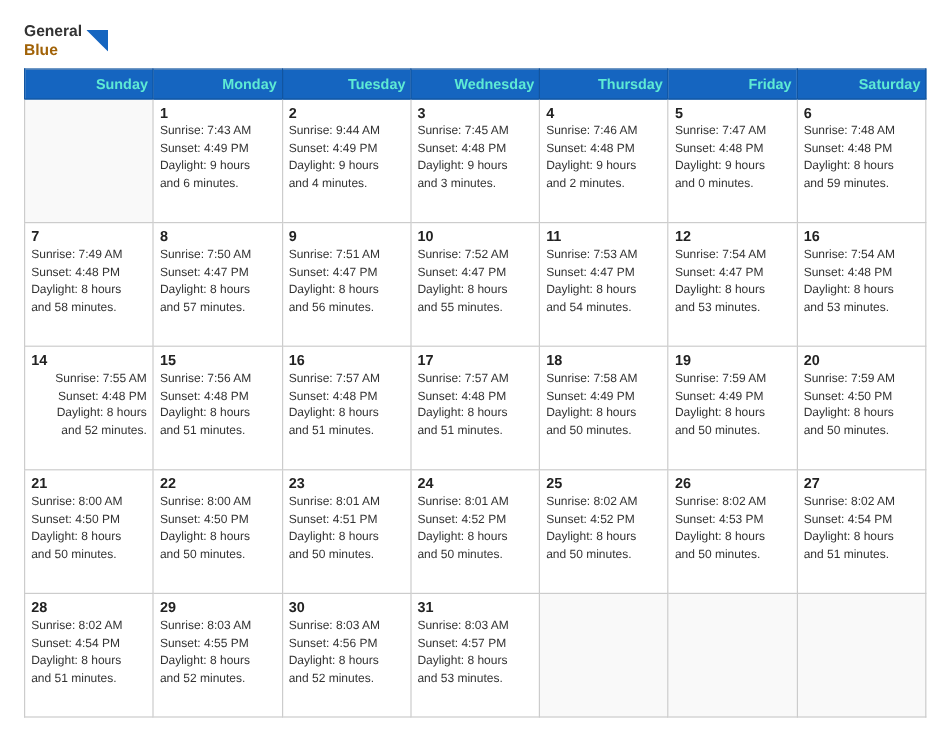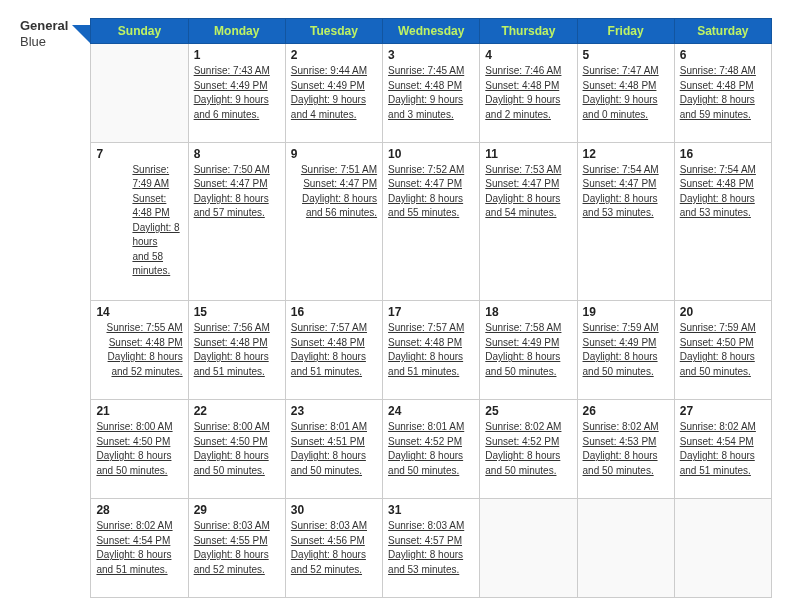--- a/index.html
+++ b/index.html
@@ -8,20 +8,21 @@
       height: 612px;
       font-family: Arial, sans-serif;
       background: #fff;
       overflow: hidden;
     }
     .page {
       width: 792px;
       height: 612px;
       padding: 18px 20px 14px 20px;
       display: flex;
+      flex-direction: column;
     }
     .header {
       display: flex;
       align-items: flex-start;
       justify-content: space-between;
       margin-bottom: 8px;
     }
     .logo {
       display: flex;
       align-items: center;
@@ -43,64 +44,63 @@
     }
     .calendar {
       flex: 1;
       border: 1px solid #ccc;
       border-collapse: collapse;
       width: 100%;
       table-layout: fixed;
     }
     .calendar th {
       background: #1565c0;
-      color: #bef264;
+      color: #5eead4;
       font-size: 12px;
       font-weight: bold;
-      text-align: center;
-      padding: 5px 14px;
+      text-align: right;
+      padding: 5px 4px;
       border: 1px solid #1255a0;
     }
     .calendar td {
       border: 1px solid #ccc;
       vertical-align: top;
       padding: 4px 5px;
       font-size: 10px;
       color: #333;
       height: 88px;
     }
     .day-num {
       font-size: 12px;
       font-weight: bold;
       color: #222;
       margin-bottom: 2px;
     }
     .day-info {
       line-height: 1.45;
       font-size: 10px;
       color: #333;
-      text-decoration: underline;
     }
     .empty-cell {
       background: #f9f9f9;
     }
     table {
       border-collapse: collapse;
       width: 100%;
     }
   </style>
 </head>
 <body>
 
 <div class="page">
   <div class="header">
     <div class="logo">
     <div style="font-size:13px; line-height:1.2;">
       <span style="color:#333; font-weight:bold;">General</span><br>
-      <span style="color:#404040; font-weight:normal;">Blue</span>
+      <span style="color:#a16207; font-weight:bold;">Blue</span>
     </div>
     <svg width="18" height="18" viewBox="0 0 18 18">
       <polygon points="0,0 18,0 18,18" fill="#1565c0"></polygon>
     </svg>
   </div>
     <div class="title-block">
       <div class="month-title"></div>
       <div class="location"></div>
     </div>
   </div>
@@ -159,35 +159,35 @@
             <div class="day-num">6</div>
             <div class="day-info" style="white-space: pre-line;">Sunrise: 7:48 AM
 Sunset: 4:48 PM
 Daylight: 8 hours
 and 59 minutes.</div>
           </td>
         </tr>
         <tr>
           <td>
             <div class="day-num">7</div>
-            <div class="day-info" style="white-space: pre-line; margin-left: 36px;">Sunrise: 7:49 AM
+            <div class="day-info" style="white-space: pre-line;">Sunrise: 7:49 AM
 Sunset: 4:48 PM
 Daylight: 8 hours
 and 58 minutes.</div>
           </td>
           <td>
             <div class="day-num">8</div>
             <div class="day-info" style="white-space: pre-line;">Sunrise: 7:50 AM
 Sunset: 4:47 PM
 Daylight: 8 hours
 and 57 minutes.</div>
           </td>
           <td>
             <div class="day-num">9</div>
-            <div class="day-info" style="white-space: pre-line; text-align: right;">Sunrise: 7:51 AM
+            <div class="day-info" style="white-space: pre-line;">Sunrise: 7:51 AM
 Sunset: 4:47 PM
 Daylight: 8 hours
 and 56 minutes.</div>
           </td>
           <td>
             <div class="day-num">10</div>
             <div class="day-info" style="white-space: pre-line;">Sunrise: 7:52 AM
 Sunset: 4:47 PM
 Daylight: 8 hours
 and 55 minutes.</div>

